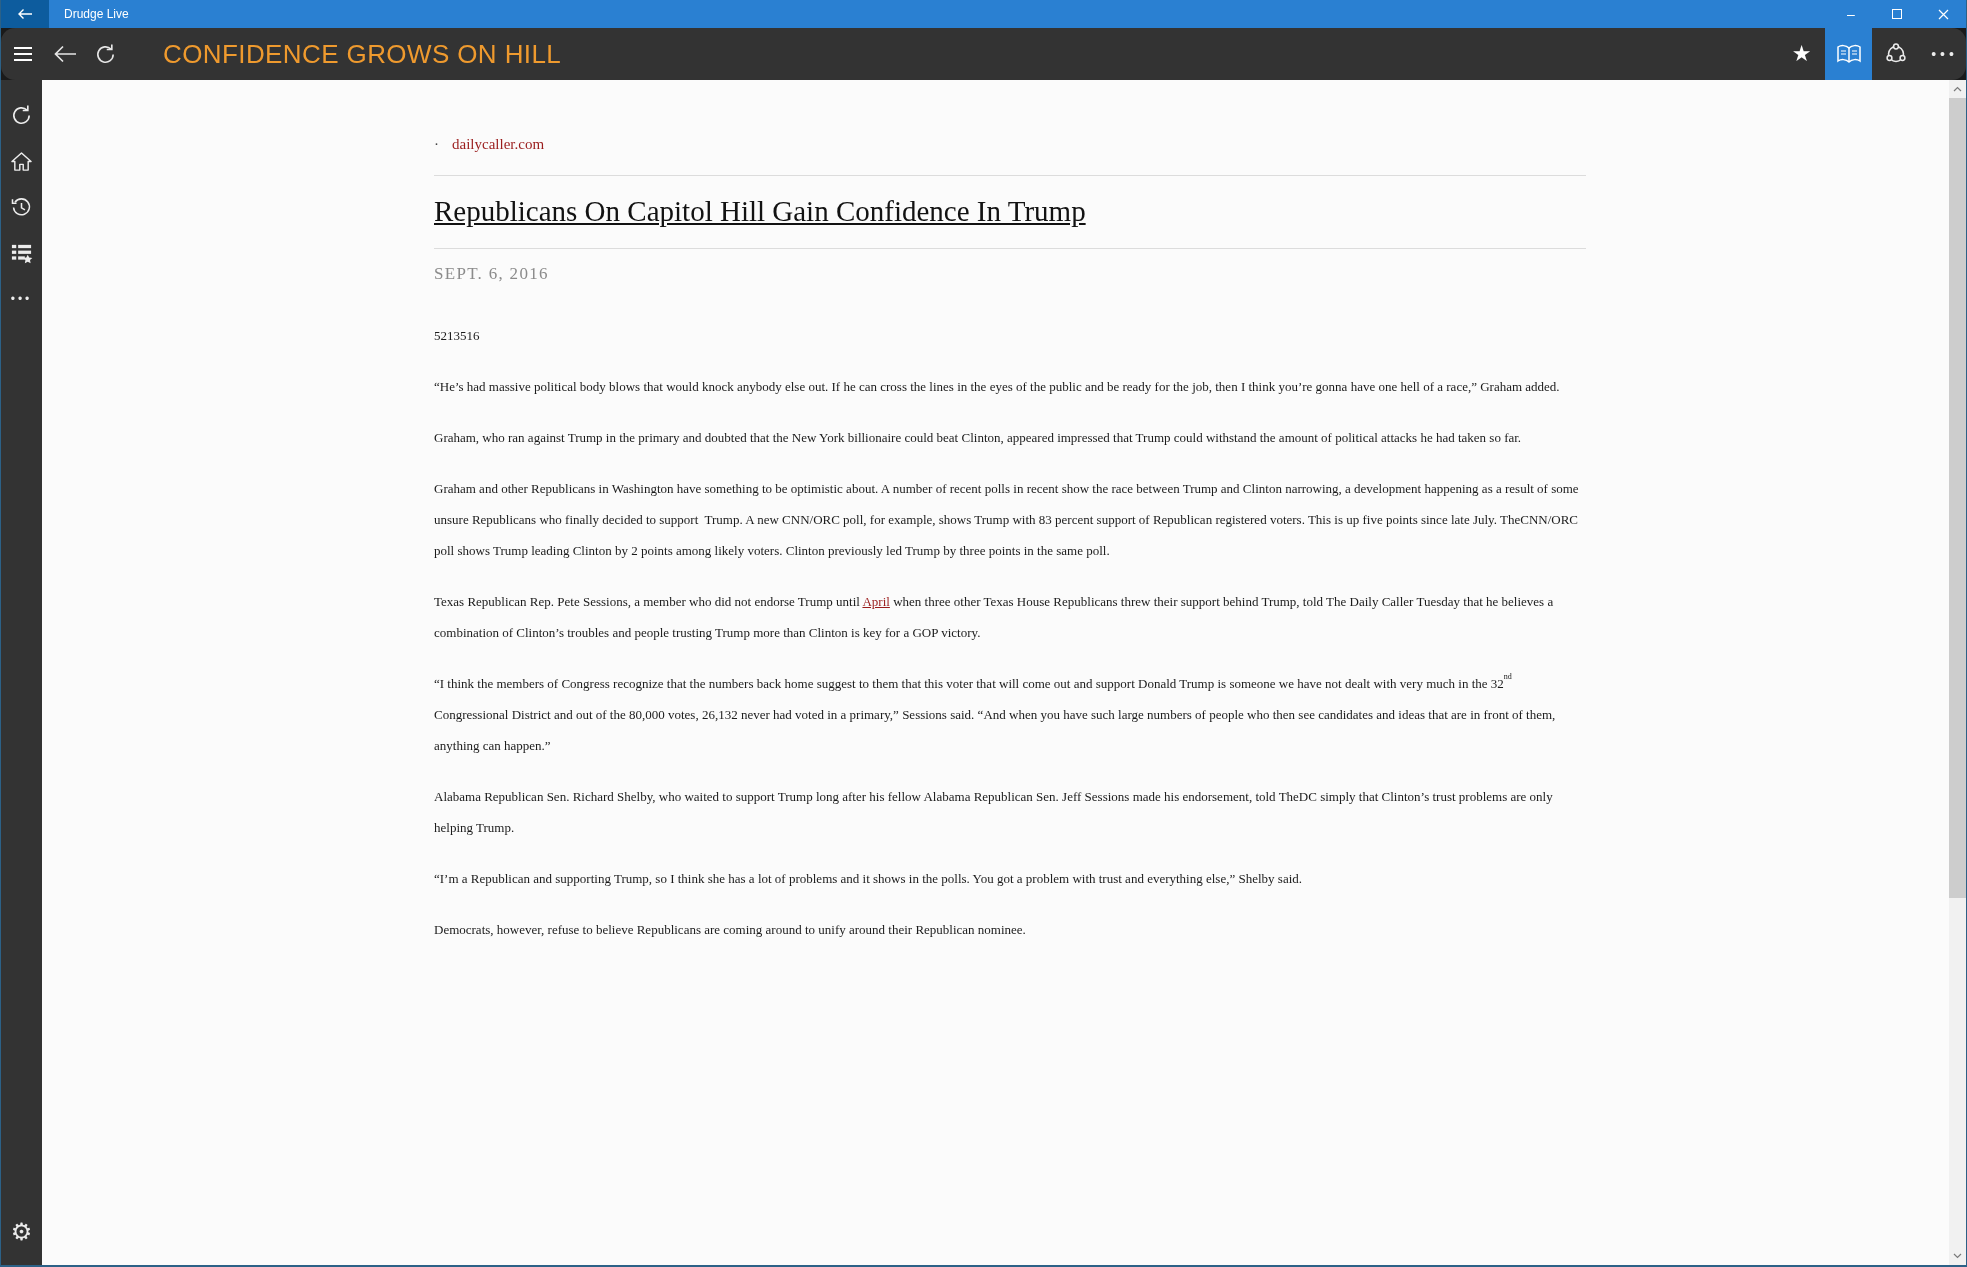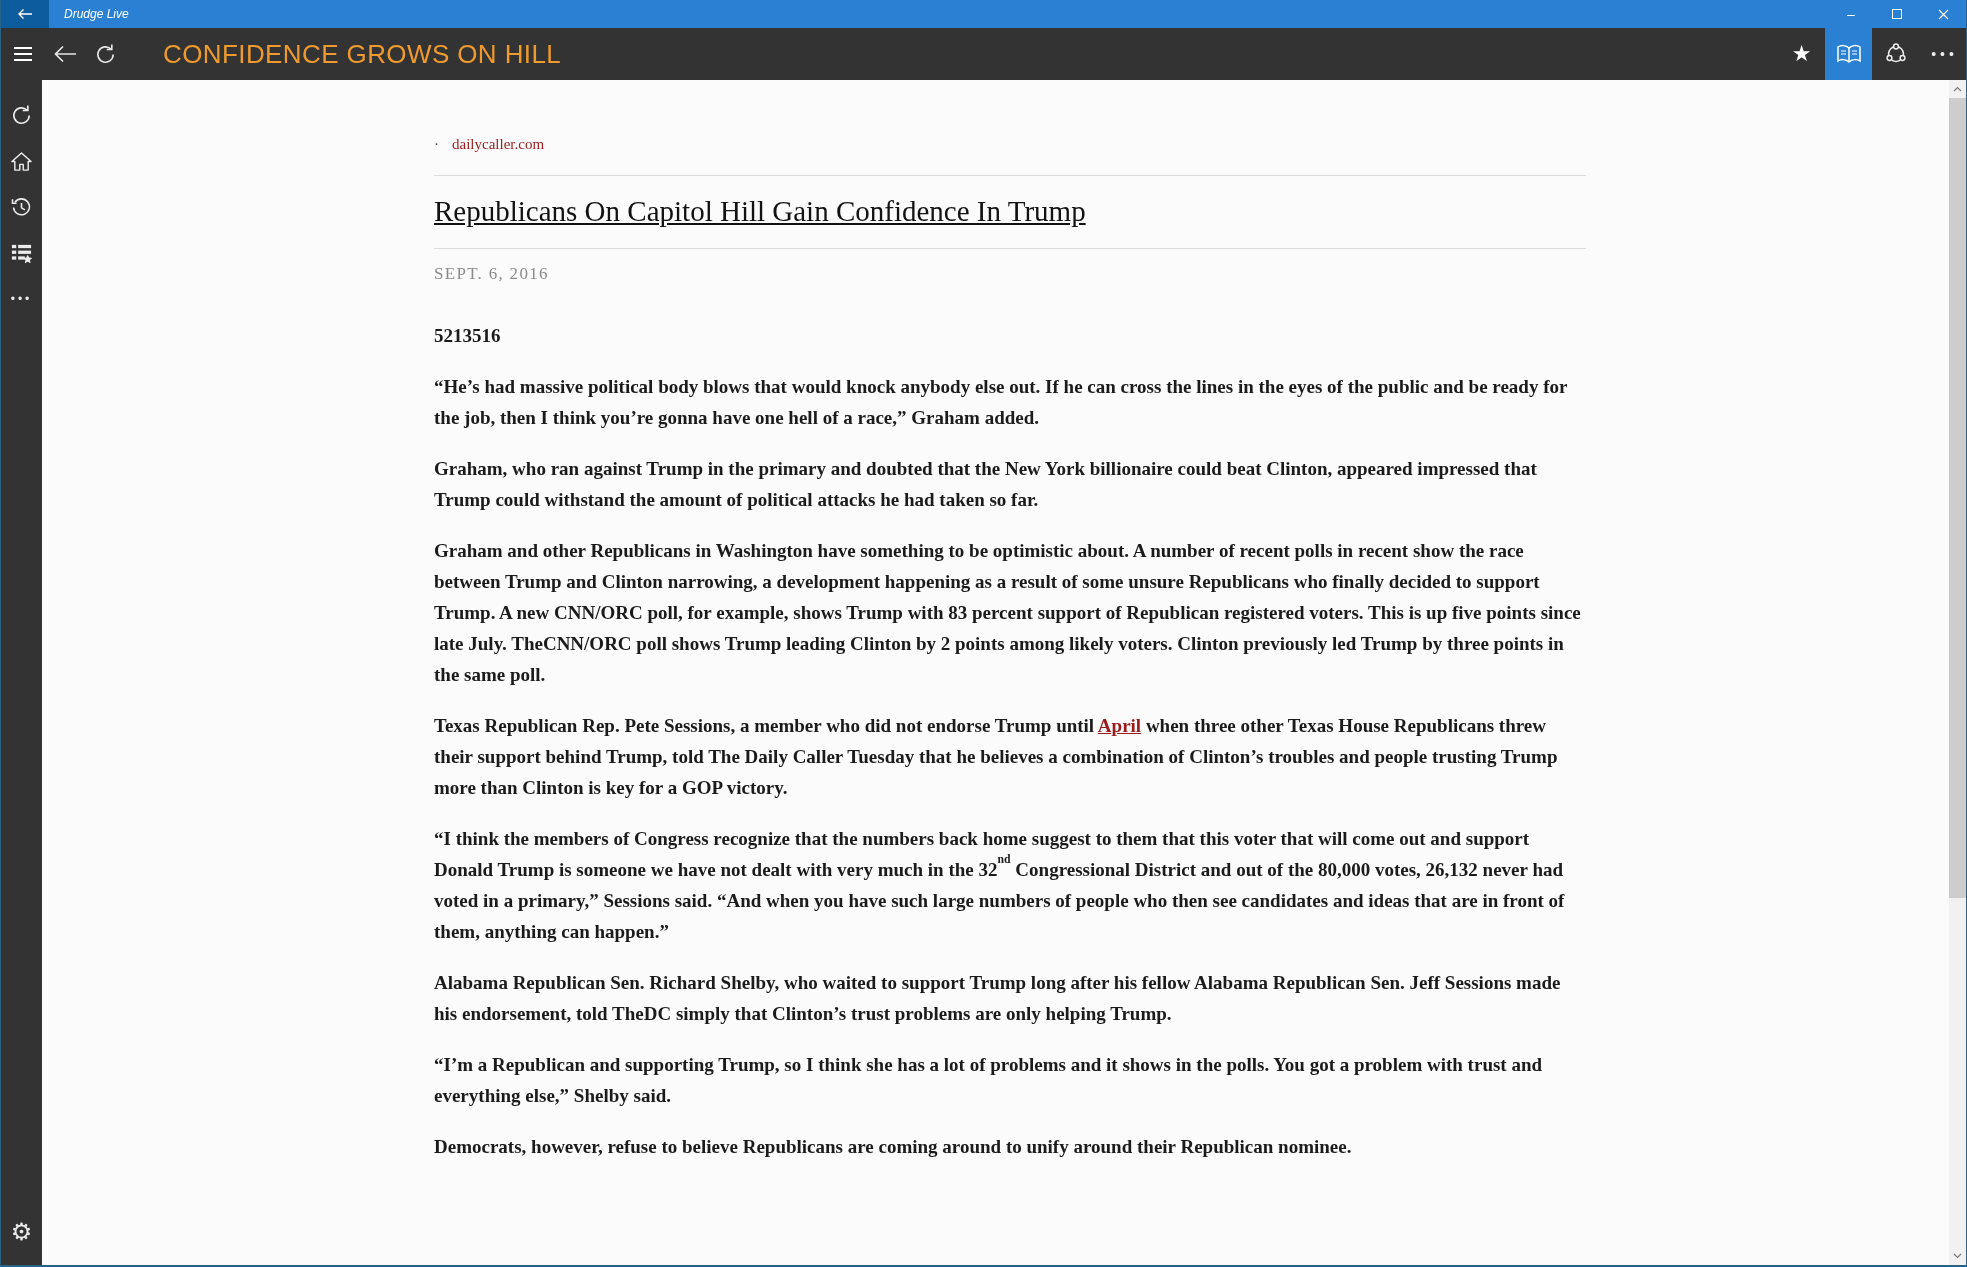--- a/index.html
+++ b/index.html
@@ -9,26 +9,26 @@
     display:flex; flex-direction:column;
     border-left:1px solid var(--border);
     border-right:1px solid var(--border);
     border-bottom:2px solid var(--border);
     font-family:"Liberation Sans", sans-serif;
     overflow:hidden;
   }
   
   .titlebar { height:28px; flex:0 0 28px; background:var(--titlebar); display:flex; align-items:stretch; color:#fff; }
   .tb-back { width:48px; background:var(--titlebar-back); display:flex; align-items:center; justify-content:center; }
-  .tb-title { display:flex; align-items:center; padding-left:15px; font-size:12px; color:#fff;font-style:italic; }
+  .tb-title { display:flex; align-items:center; padding-left:15px; font-size:12px; color:#fff; }
   .tb-spacer { flex:1; }
   .caption { width:46px; display:flex; align-items:center; justify-content:center; color:#fff; font-size:14px; }
   .max-box { width:10px; height:10px; border:1px solid #fff; }
   
-  .appbar { height:52px; flex:0 0 52px; background:var(--chrome); display:flex; align-items:center; color:#ececec; }
+  .appbar { height:52px; flex:0 0 52px; background:var(--chrome); display:flex; align-items:center; color:#ececec;border-radius:14px; }
   .abtn { height:52px; display:flex; align-items:center; justify-content:center; }
   .abtn.w44 { width:44px; } .abtn.w40 { width:40px; } .abtn.w47 { width:47px; }
   .appbar-title { margin-left:38px; font-size:26px; font-weight:400; letter-spacing:0.4px; color:var(--accent); white-space:nowrap; }
   .ab-spacer { flex:1; }
   .selected-tool { background:var(--titlebar); }
   .star-glyph { font-size:22px; line-height:1; color:#fff; }
   .dots { font-size:14px; letter-spacing:4px; color:#ececec; padding-left:4px; }
   
   .main { flex:1; display:flex; overflow:hidden; background:var(--page); }
   .sidebar { width:41px; flex:0 0 41px; background:var(--chrome); display:flex; flex-direction:column; align-items:center; padding-top:12px; }
@@ -44,21 +44,21 @@
     font-family:"Liberation Serif", serif; color:#1b1b1b;
   }
   .meta-row { display:flex; align-items:center; gap:13px; font-size:15px; }
   .meta-bullet { color:#444; font-size:15px; }
   .src-link { color:var(--link); text-decoration:none; }
   .rule { border:none; border-top:1px solid #dcdcdc; margin:0; }
   .rule.r1 { margin-top:22px; }
   .article h1 { font-size:29px; font-weight:400; color:#121212; margin:0; padding:17px 0 19px 0; line-height:1.25;text-decoration:underline; }
   .date { font-size:17px; color:#8b8b8b; letter-spacing:1.3px; padding-top:15px; }
   .body-copy { margin-top:36px; }
-  .body-copy p { font-size:19px; line-height:31px; margin:0 4px 20px 0; white-space:pre-wrap;font-weight:bold; }
+  .body-copy p { font-size:13px; line-height:31px; margin:0 4px 20px 0; white-space:pre-wrap; }
   .body-link { color:var(--link); text-decoration:underline; }
   .body-copy sup { font-size:0.62em; line-height:0; position:relative; top:-0.5em; }
   
   .scrollbar { position:absolute; top:0; right:0; width:17px; height:100%; background:#f1f1f1; }
   .sb-arrow { position:absolute; left:0; width:17px; height:18px; display:flex; align-items:center; justify-content:center; color:#7a7a7a; }
   .sb-arrow.up { top:0; } .sb-arrow.down { bottom:0; }
   .sb-thumb { position:absolute; top:18px; left:0; width:17px; height:67.5%; background:#cdcdcd; }
   svg { display:block; }
 </style>
 </head>

